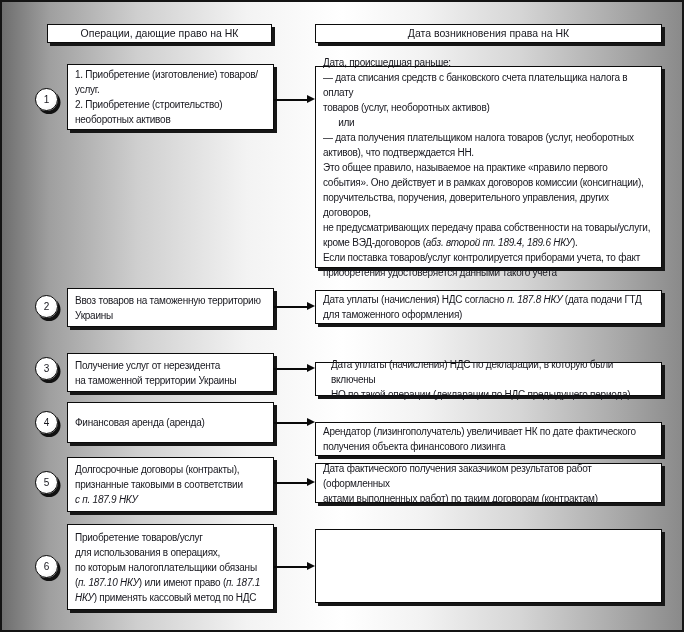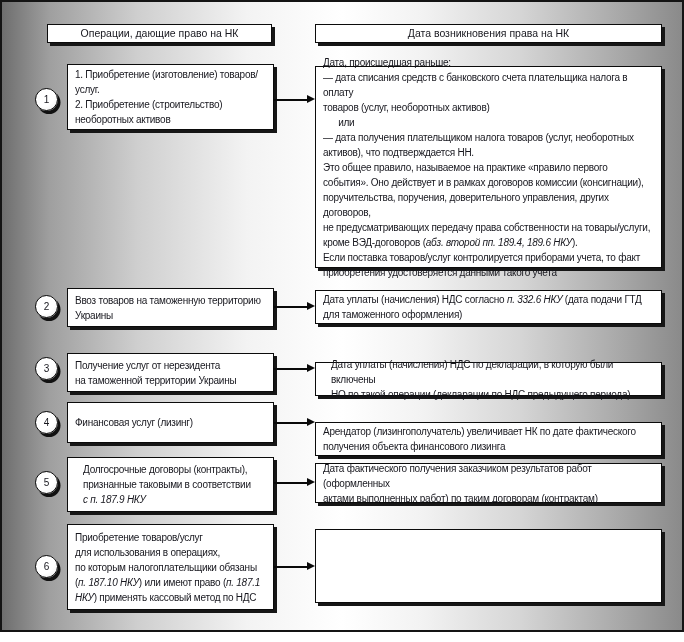--- a/index.html
+++ b/index.html
@@ -30,21 +30,21 @@
   .hdr{justify-content:center;font-size:10.5px;letter-spacing:0;}
   .hdr .txt{text-align:center;padding:2px 4px;}
   .hdr-left{left:45px;top:22px;width:225px;height:19px;}
   .hdr-right{left:313px;top:22px;width:347px;height:19px;}
   .lbox{left:65px;width:207px;}
   .rbox{left:313px;width:347px;}
   .r1l{top:62px;height:66px;}   .r1r{top:64px;height:202px;}
   .r2l{top:286px;height:39px;}  .r2r{top:288px;height:34px;}
   .r3l{top:351px;height:39px;}  .r3r{top:360px;height:34px;padding-left:8px;}
   .r4l{top:400px;height:41px;}  .r4r{top:420px;height:34px;}
-  .r5l{top:455px;height:55px;padding-left:8px;}  .r5r{top:461px;height:40px;}
+  .r5l{top:455px;height:55px;}  .r5r{top:461px;height:40px;}
   .r6l{top:522px;height:86px;}  .r6r{top:527px;height:74px;}
   .badge{
     position:absolute;left:33px;width:23px;height:23px;
     box-sizing:border-box;border:1.4px solid #0b0b0b;border-radius:50%;
     background:radial-gradient(circle at 35% 30%,#ffffff 55%,#e9e9e9 100%);
     box-shadow:2.5px 3px 0 #111111;
     display:flex;align-items:center;justify-content:center;
     font-size:10px;
   }
   .b1{top:86px;} .b2{top:293px;} .b3{top:355px;} .b4{top:409px;} .b5{top:469px;} .b6{top:553px;}
@@ -96,42 +96,42 @@
 
   <div class="badge b2">
       <span>2</span>
     </div>
   <div class="box lbox r2l">
     <div class="txt"><span>Ввоз товаров на таможенную территорию
 Украины</span></div>
   </div>
   <div class="arrow a2"></div>
   <div class="box rbox r2r">
-    <div class="txt"><span>Дата уплаты (начисления) НДС согласно </span><i>п. 332.6 НКУ</i><span> (дата подачи ГТД
+    <div class="txt"><span>Дата уплаты (начисления) НДС согласно </span><i>п. 187.8 НКУ</i><span> (дата подачи ГТД
 для таможенного оформления)</span></div>
   </div>
 
   <div class="badge b3">
       <span>3</span>
     </div>
   <div class="box lbox r3l">
     <div class="txt"><span>Получение услуг от нерезидента
 на таможенной территории Украины</span></div>
   </div>
   <div class="arrow a3"></div>
   <div class="box rbox r3r">
     <div class="txt"><span>Дата уплаты (начисления) НДС по декларации, в которую были включены
 НО по такой операции (декларации по НДС предыдущего периода)</span></div>
   </div>
 
   <div class="badge b4">
       <span>4</span>
     </div>
   <div class="box lbox r4l">
-    <div class="txt"><span>Финансовая услуг (лизинг)</span></div>
+    <div class="txt"><span>Финансовая аренда (аренда)</span></div>
   </div>
   <div class="arrow a4"></div>
   <div class="box rbox r4r">
     <div class="txt"><span>Арендатор (лизингополучатель) увеличивает НК по дате фактического
 получения объекта финансового лизинга</span></div>
   </div>
 
   <div class="badge b5">
       <span>5</span>
     </div>

